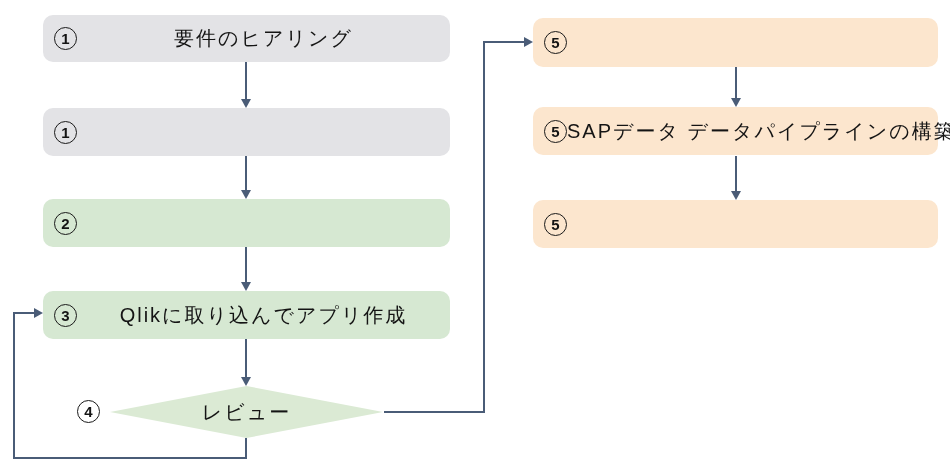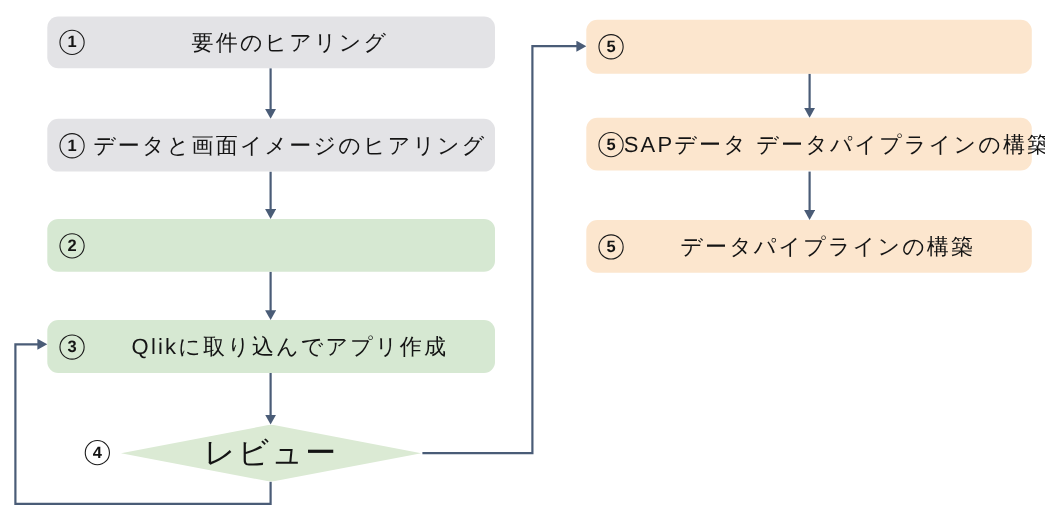--- a/index.html
+++ b/index.html
@@ -70,21 +70,21 @@
 
   .diamond {
     position: absolute;
     left: 110px; top: 386px;
     width: 273px; height: 52px;
     background: var(--diamond);
     clip-path: polygon(50% 0%, 100% 50%, 50% 100%, 0% 50%);
     display: flex;
     align-items: center;
     justify-content: center;
-    font-size: 28px;
+    font-size: 20px;
     letter-spacing: 2px;
     text-align: right;
   }
   .badge.floating {
     position: absolute;
     left: 77px; top: 400px;
     margin: 0;
   }
 
   
@@ -117,21 +117,20 @@
     <path class="connector" d="M736 156 L736 192" marker-end="url(#ah)"></path>
   </svg>
 
   <div class="node gray n1">
     <span class="badge">1</span>
     <span class="label">要件のヒアリング</span>
   </div>
 
   <div class="node gray n2">
     <span class="badge">1</span>
-    <span class="label">データと画面イメージのヒアリング</span>
   </div>
 
   <div class="node green n3">
     <span class="badge">2</span>
   </div>
 
   <div class="node green n4">
     <span class="badge">3</span>
     <span class="label">Qlikに取り込んでアプリ作成</span>
   </div>
@@ -145,16 +144,15 @@
     <span class="badge">5</span>
   </div>
 
   <div class="node orange n6">
     <span class="badge">5</span>
     <span class="label">SAPデータ データパイプラインの構築</span>
   </div>
 
   <div class="node orange n7">
     <span class="badge">5</span>
-    <span class="label">データパイプラインの構築</span>
   </div>
 
 </div>
 
 </body></html>

